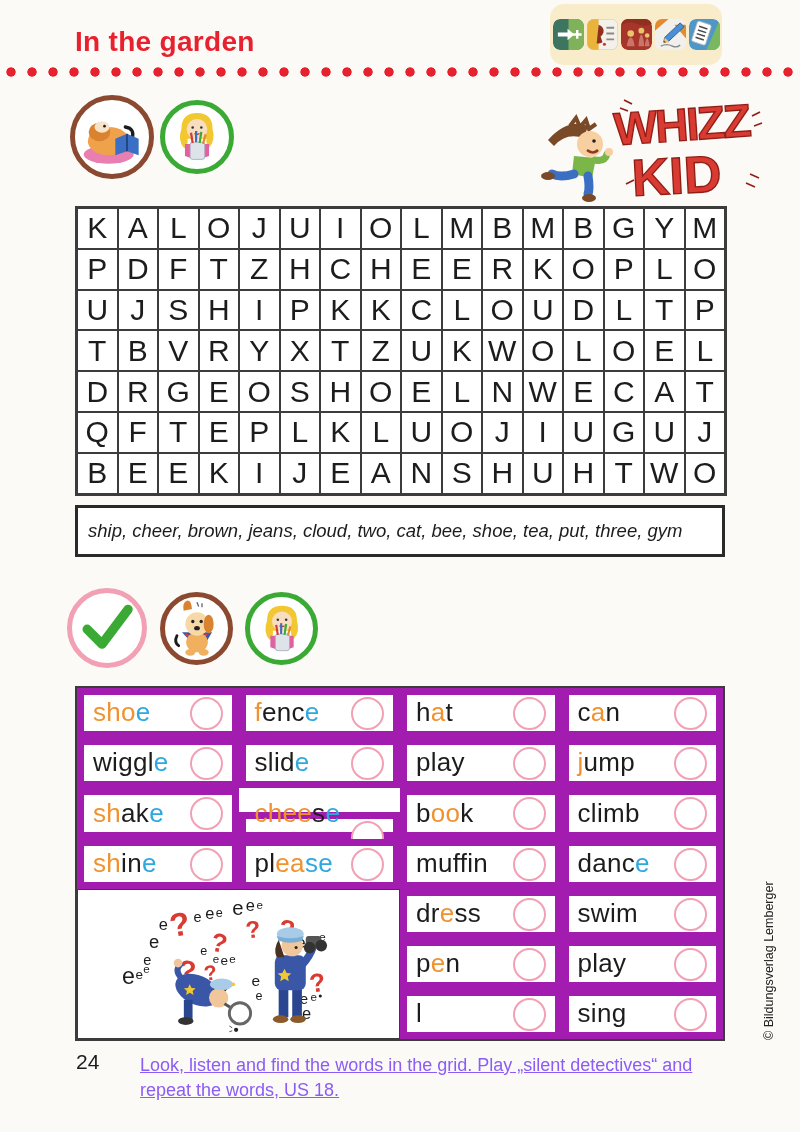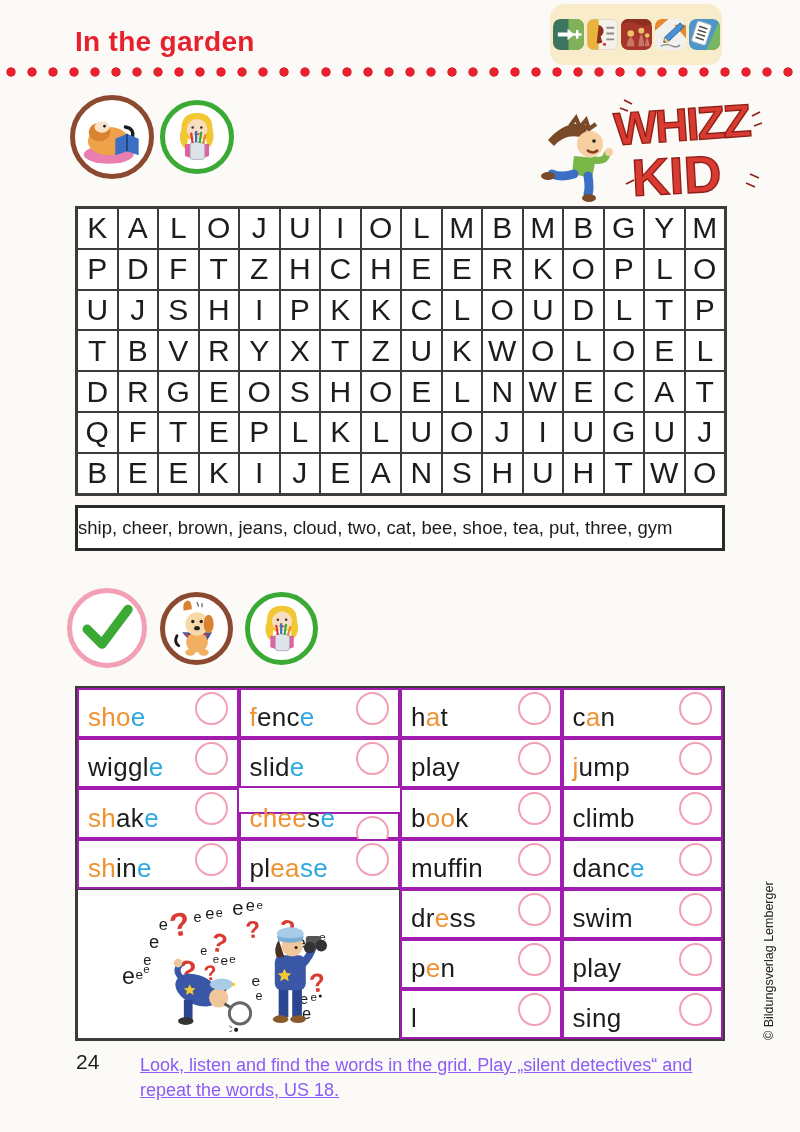--- a/index.html
+++ b/index.html
@@ -43,34 +43,34 @@
     display:grid; grid-template-columns:repeat(16, 40.5px);
     grid-auto-rows:40.8px; border:2px solid #3c3c3c; background:#fff;
   }
   .gcell {
     border:1px solid #3c3c3c; display:flex; align-items:center; justify-content:center;
     font-size:30px; color:#1c1c1c; background:#fff;
   }
 
   
   .wordlist {
-    position:absolute; left:75px; top:505px; width:650px; height:46px;
+    position:absolute; left:75px; top:505px; width:650px; height:52px;
     border:3px solid #2a2a2a; background:#fff;
-    display:flex; align-items:center; 
-    font-size:18.5px; color:#1c1c1c; white-space:nowrap;
+    display:flex; align-items:center; padding-left:10px;
+    font-size:18.5px; color:#1c1c1c; white-space:nowrap;font-style:italic;
   }
 
   
   .ctable {
     position:absolute; left:75px; top:686px;
     display:grid; grid-template-columns:repeat(4, 161.5px);
     grid-template-rows:repeat(7, 50.2px);
     border:2px solid #3c3c3c; background:#fff;
   }
-  .ccell { border:2px solid #a21caf; position:relative; background:#fff; }
+  .ccell { border:7px solid #a21caf; position:relative; background:#fff; }
   .cword { position:absolute; left:9px; bottom:3px; font-size:26px; color:#1c1c1c; letter-spacing:.3px; }
   .ccircle {
     position:absolute; right:9px; top:2px; width:33px; height:33px;
     border:2.5px solid #f2a0b4; border-radius:50%; background:#fff;
   }
   .det-cell { grid-column:1/3; grid-row:5/8; border:1px solid #3c3c3c;
               display:flex; align-items:center; justify-content:center; background:#fff; }
 
   
   .pagenum { position:absolute; left:76px; top:1050px; font-size:21px; color:#1c1c1c; }

